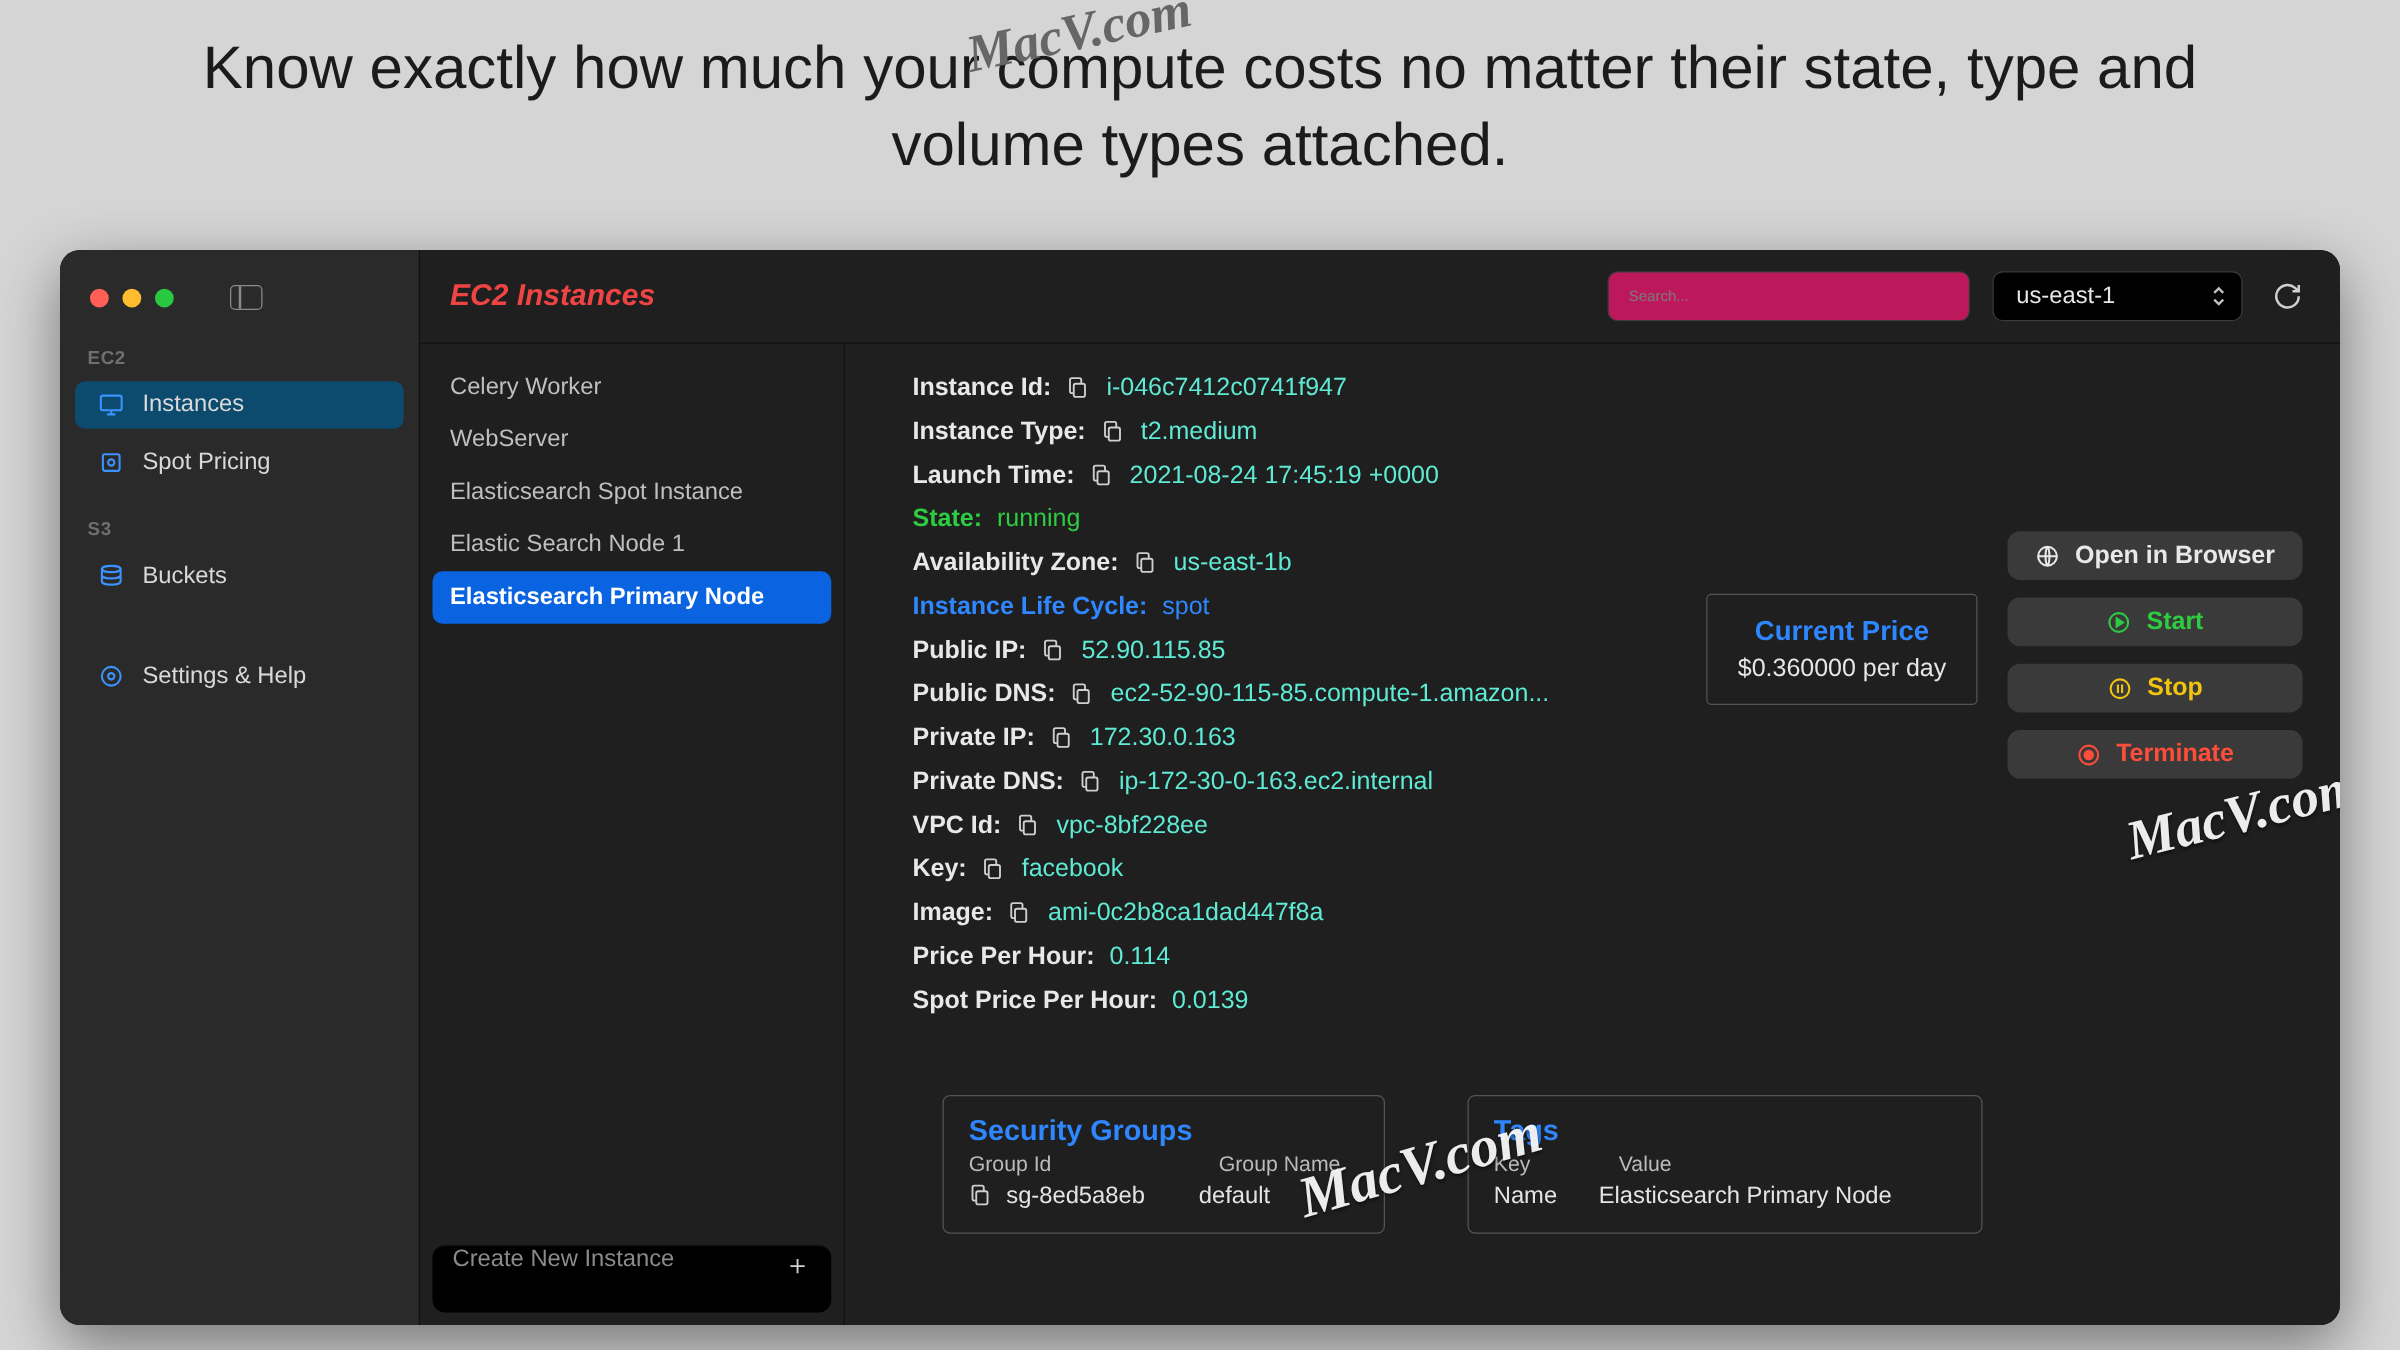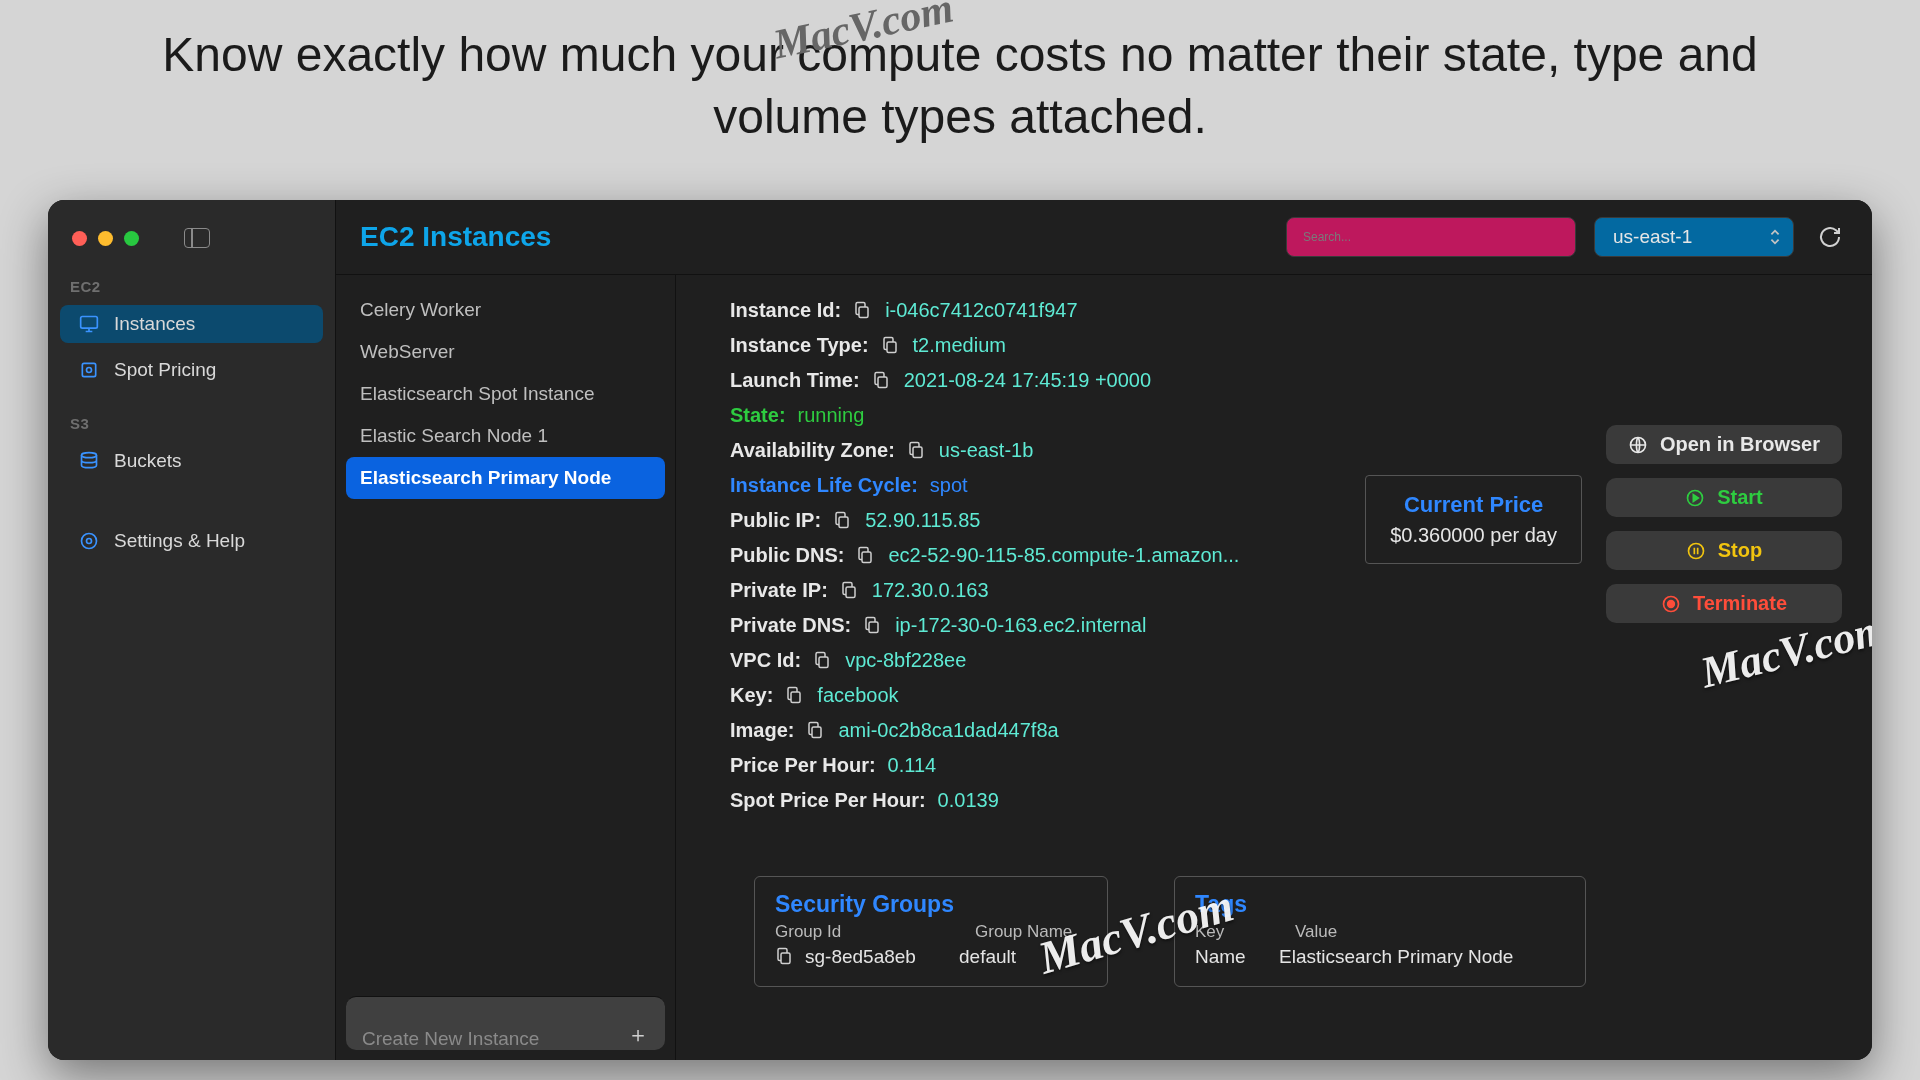--- a/index.html
+++ b/index.html
@@ -90,40 +90,41 @@
 }
 
 .toolbar {
   height: 74px;
   display:flex;
   align-items:center;
   padding: 0 24px;
   gap: 18px;
 }
 .title {
-  color:#0ea5e9;
-  font-size: 28px;
+  color:#ef4444;
+  font-size: 24px;
   font-weight: 700;
+  font-style: italic;
 }
 .spacer { flex:1; }
 .search-input {
   width: 290px;
   height: 40px;
   background:#be185d;
   border:1px solid #3a3a3a;
   border-radius: 8px;
   color:#c9c9c9;
   padding: 0 16px;
   font-size: 12px;
 }
 .search-input::placeholder { color:#7a7a7a; }
 .region-select {
   height:40px;
   min-width: 200px;
-  background:#0369a1;
+  background:#000000;
   border:1px solid #3a3a3a;
   border-radius:8px;
   color:#e6e6e6;
   padding: 0 42px 0 18px;
   font-size: 19px;
   display:flex;
   align-items:center;
   position:relative;
   cursor:pointer;
 }
@@ -158,23 +159,23 @@
   border-radius: 8px;
   cursor:pointer;
   white-space:nowrap;
   overflow:hidden; text-overflow:ellipsis;
 }
 .inst-item.selected { background:#0a63e0; color:#fff; font-weight:600; }
 .create-row {
   height:54px;
   border-top:1px solid #111;
   margin: 0 10px 10px;
-  background:#404040;
+  background:#000000;
   border-radius:10px;
-  display:flex; align-items:flex-end;
+  display:flex; align-items:flex-start;
   color:#8a8a8a;
   font-size:19px;
   padding: 0 16px;
   cursor:pointer;
 }
 .create-row .plus { margin-left:auto; color:#d0d0d0; font-size:22px; }
 
 .detail {
   flex:1;
   position:relative;

